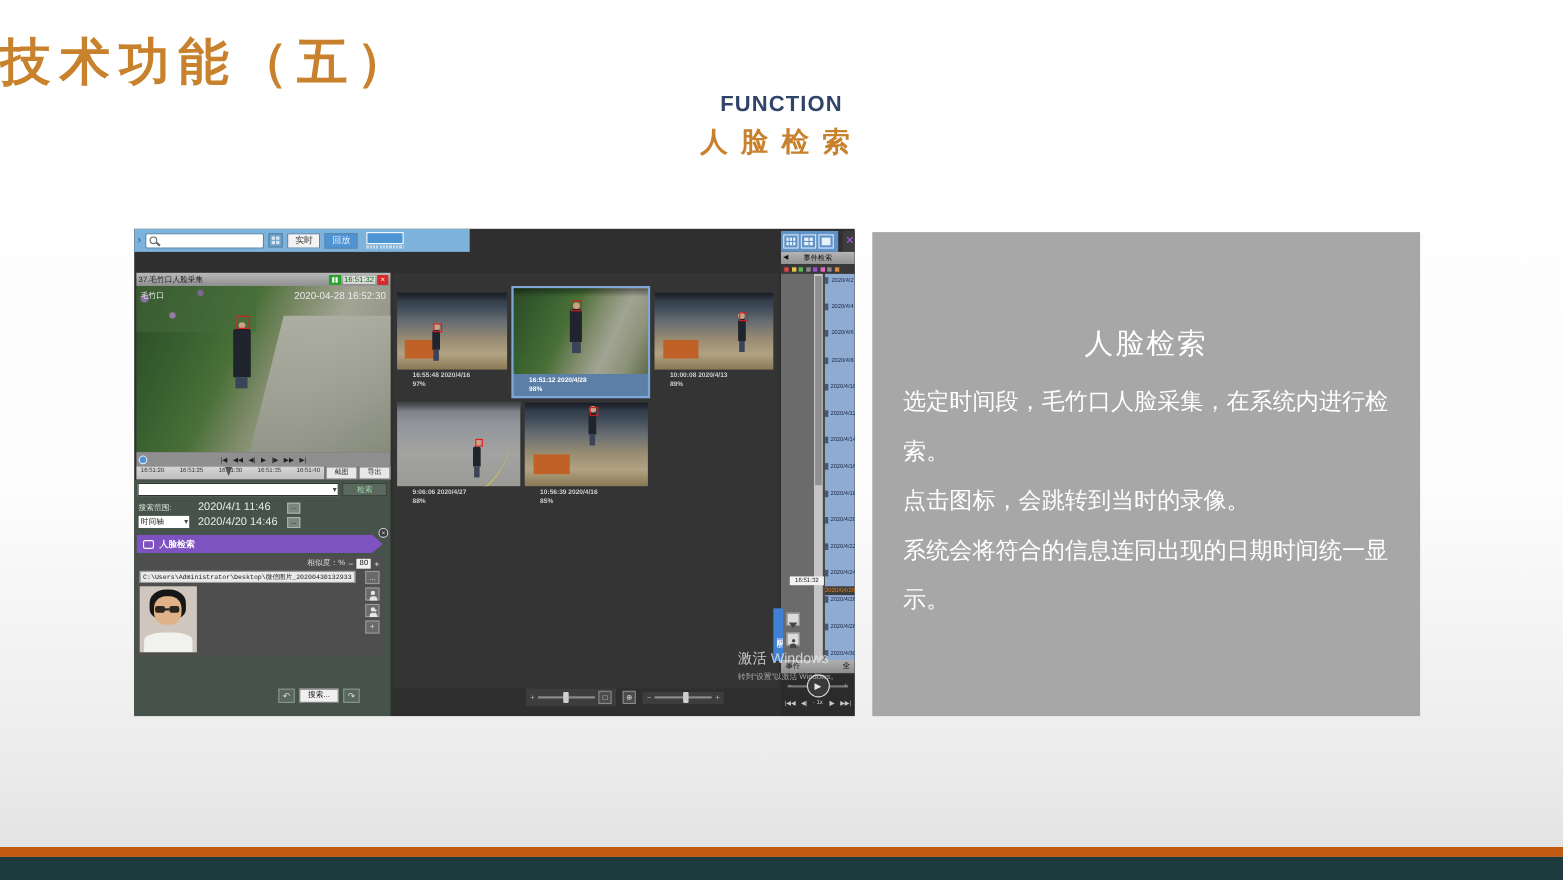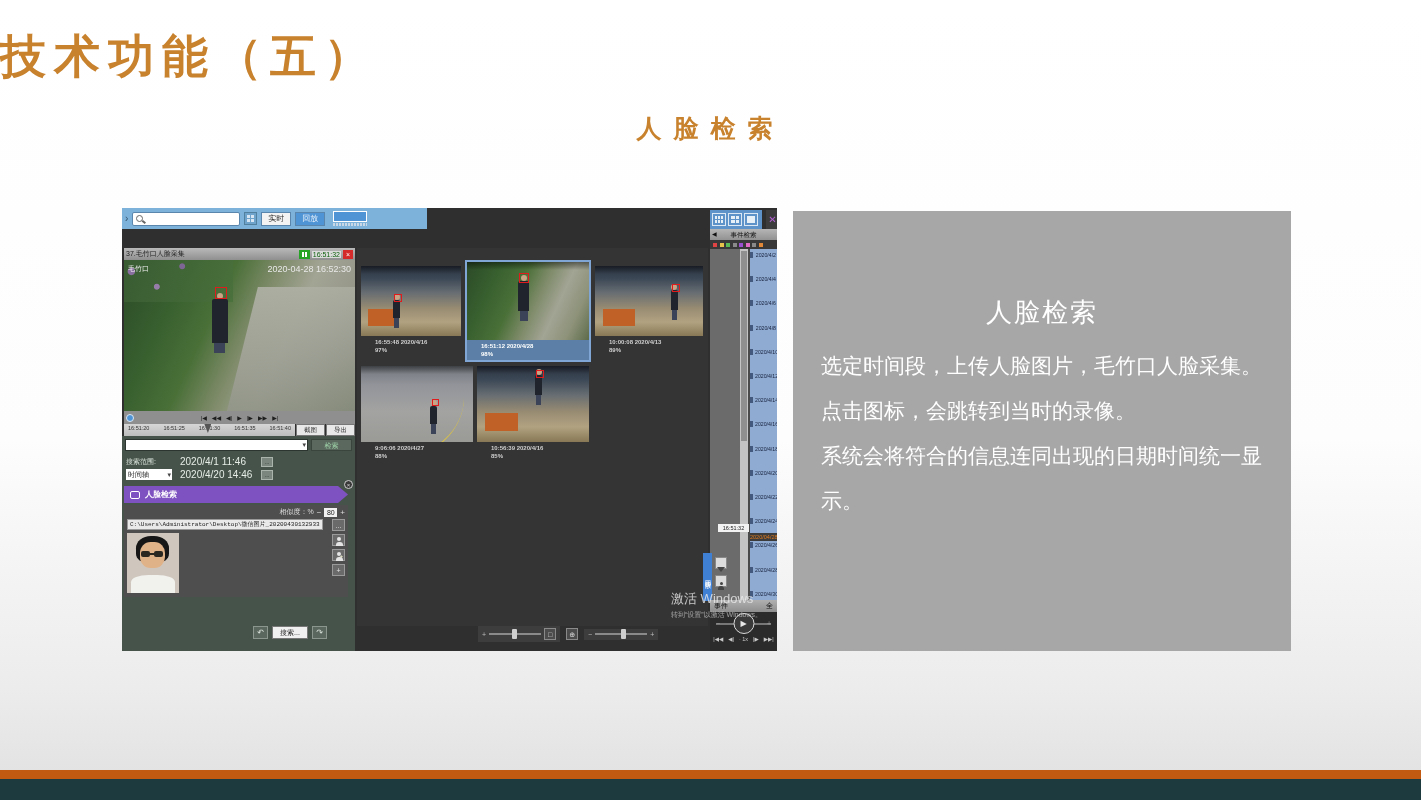--- a/index.html
+++ b/index.html
@@ -222,20 +222,21 @@
   .watermark { position:absolute; left:549px; top:382px; z-index:9; pointer-events:none; }
   .watermark .w1 { font-size:13px; color:rgba(235,235,235,.8); }
   .watermark .w2 { font-size:7px; color:rgba(225,225,225,.65); margin-top:2px; }
 </style>
 </head>
 <body>
 
 <div class="slide">
 
   <div class="slide-title">技术功能（五）</div>
+  <div class="slide-sub">FUNCTION</div>
   <div class="slide-topic">人脸检索</div>
 
   <div class="app">
 
     <div class="app-toolbar">
       <span class="tb-chevron">›</span>
       <span class="search-box">
           <i class="mag"></i>
         </span>
       <span class="grid-btn">
@@ -518,21 +519,21 @@
 
     <div class="watermark">
       <div class="w1">激活 Windows</div>
       <div class="w2">转到“设置”以激活 Windows。</div>
     </div>
   </div>
 
   <div class="info">
     <div class="info-heading">人脸检索</div>
     <div class="info-body">
-      <div>选定时间段，上传人脸图片，毛竹口人脸采集。</div>
+      <div>选定时间段，毛竹口人脸采集，在系统内进行检索。</div>
       <div>点击图标，会跳转到当时的录像。</div>
       <div>系统会将符合的信息连同出现的日期时间统一显示。</div>
     </div>
   </div>
 
   <div class="footer-orange"></div>
   <div class="footer-teal"></div>
 </div>
 
 </body></html>

